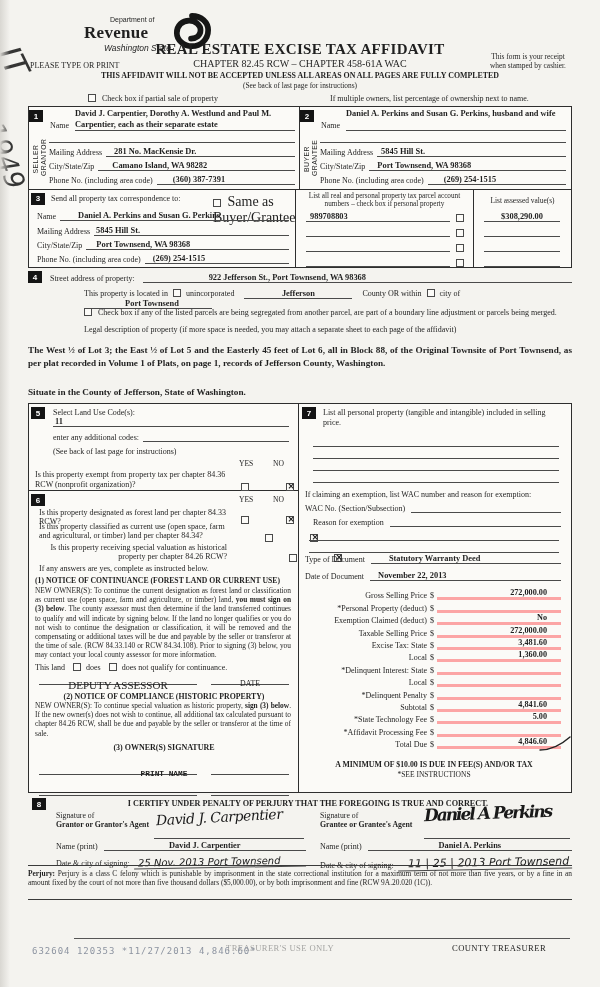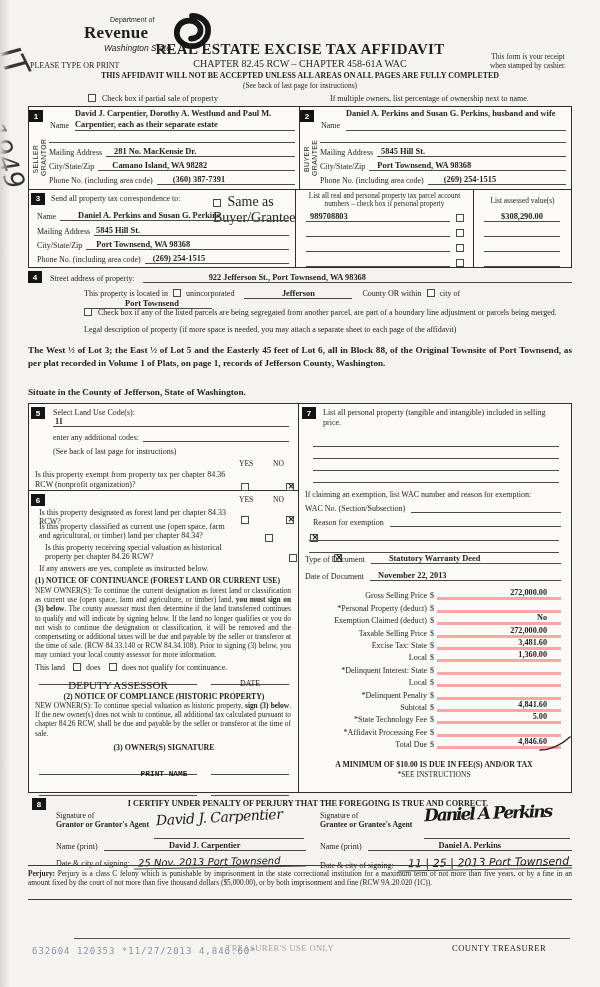--- a/index.html
+++ b/index.html
@@ -221,21 +221,21 @@
         <span class="abs" style="left:244px; top:4px; font-size:7.6px;">NO</span>
 
         <div class="abs lbl" style="left:10px; top:17px; width:196px; line-height:9.4px;">Is this property designated as forest land per chapter 84.33 RCW?</div>
         <span class="cb abs" style="left:212px; top:18px;"></span>
         <span class="cb abs" style="left:245px; top:18px;"><span class="x">✕</span></span>
 
         <div class="abs lbl" style="left:10px; top:31px; width:196px; line-height:9.4px;">Is this property classified as current use (open space, farm and agricultural, or timber) land per chapter 84.34?</div>
         <span class="cb abs" style="left:212px; top:36px;"></span>
         <span class="cb abs" style="left:245px; top:36px;"><span class="x">✕</span></span>
 
-        <div class="abs lbl" style="left:16px; top:52px; width:196px; line-height:9.4px;">Is this property receiving special valuation as historical property per chapter 84.26 RCW?</div>
+        <div class="abs lbl" style="left:2px; top:52px; width:196px; line-height:9.4px;text-align:right;">Is this property receiving special valuation as historical property per chapter 84.26 RCW?</div>
         <span class="cb abs" style="left:212px; top:56px;"></span>
         <span class="cb abs" style="left:245px; top:56px;"><span class="x">✕</span></span>
 
         <div class="abs lbl" style="left:10px; top:73px;">If any answers are yes, complete as instructed below.</div>
 
         <div class="abs b" style="left:6px; top:85px; width:258px; font-size:7.7px;">(1) NOTICE OF CONTINUANCE (FOREST LAND OR CURRENT USE)</div>
         <div class="abs just" style="left:6px; top:95px; width:256px; font-size:7.4px; line-height:9.2px;">
           <span>NEW OWNER(S): To continue the current designation as forest land or classification as current use (open space, farm and agriculture, or timber) land, </span><span class="b">you must sign on (3) below</span><span>.  The county assessor must then determine if the land transferred continues to qualify and will indicate by signing below.  If the land no longer qualifies or you do not wish to continue the designation or classification, it will be removed and the compensating or additional taxes will be due and payable by the seller or transferor at the time of sale.  (RCW 84.33.140 or RCW 84.34.108). Prior to signing (3) below, you may contact your local county assessor for more information.</span>
         </div>
 

